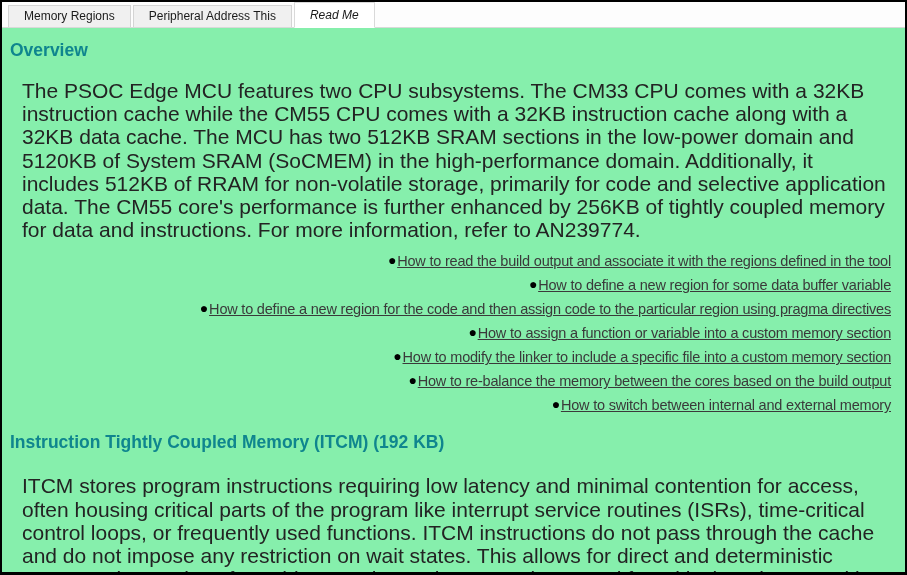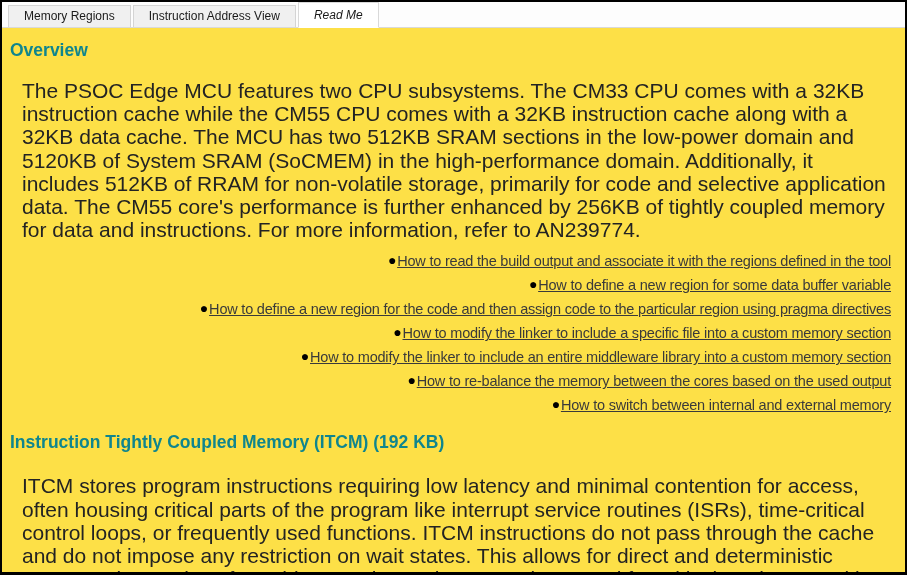--- a/index.html
+++ b/index.html
@@ -5,21 +5,21 @@
   * { margin: 0; padding: 0; box-sizing: border-box; }
   html, body { background: #ffffff; }
   body {
     font-family: "Liberation Sans", "DejaVu Sans", sans-serif;
     width: 907px; height: 575px; overflow: hidden;
   }
   .window {
     width: 907px; height: 575px;
     border: solid #000000;
     border-width: 2px 2px 3px 2px;
-    background: #fde047;
+    background: #86efac;
     overflow: hidden;
     position: relative;
   }
   
   .tabbar {
     display: flex;
     align-items: flex-end;
     height: 26px;
     padding-left: 6px;
     background: #fdfdfd;
@@ -95,48 +95,48 @@
     cursor: pointer;
   }
 </style>
 </head>
 <body>
 
 <div class="window">
 
   <div class="tabbar">
     <div class="tab">Memory Regions</div>
-    <div class="tab">Instruction Address View</div>
+    <div class="tab">Peripheral Address This</div>
     <div class="tab active">Read Me</div>
   </div>
 
   <div class="content">
 
     <h1 class="section-heading">Overview</h1>
 
     <p class="body-text">The PSOC Edge MCU features two CPU subsystems. The CM33 CPU comes with a 32KB instruction cache while the CM55 CPU comes with a 32KB instruction cache along with a 32KB data cache. The MCU has two 512KB SRAM sections in the low-power domain and 5120KB of System SRAM (SoCMEM) in the high-performance domain. Additionally, it includes 512KB of RRAM for non-volatile storage, primarily for code and selective application data. The CM55 core's performance is further enhanced by 256KB of tightly coupled memory for data and instructions. For more information, refer to AN239774.</p>
 
     <ul class="link-list">
       <li>
         <span class="bullet">●</span><a class="howto-link">How to read the build output and associate it with the regions defined in the tool</a>
       </li>
       <li>
         <span class="bullet">●</span><a class="howto-link">How to define a new region for some data buffer variable</a>
       </li>
       <li>
         <span class="bullet">●</span><a class="howto-link">How to define a new region for the code and then assign code to the particular region using pragma directives</a>
       </li>
       <li>
+        <span class="bullet">●</span><a class="howto-link">How to assign a function or variable into a custom memory section</a>
+      </li>
+      <li>
         <span class="bullet">●</span><a class="howto-link">How to modify the linker to include a specific file into a custom memory section</a>
       </li>
       <li>
-        <span class="bullet">●</span><a class="howto-link">How to modify the linker to include an entire middleware library into a custom memory section</a>
-      </li>
-      <li>
-        <span class="bullet">●</span><a class="howto-link">How to re-balance the memory between the cores based on the used output</a>
+        <span class="bullet">●</span><a class="howto-link">How to re-balance the memory between the cores based on the build output</a>
       </li>
       <li>
         <span class="bullet">●</span><a class="howto-link">How to switch between internal and external memory</a>
       </li>
     </ul>
 
     <h2 class="section-heading">Instruction Tightly Coupled Memory (ITCM) (192 KB)</h2>
 
     <p class="body-text">ITCM stores program instructions requiring low latency and minimal contention for access, often housing critical parts of the program like interrupt service routines (ISRs), time-critical control loops, or frequently used functions. ITCM instructions do not pass through the cache and do not impose any restriction on wait states. This allows for direct and deterministic access to instructions from this TCM, improving execution speed for critical, or time-sensitive code. Accessing instructions from ITCM typically incurs fewer or zero wait states compared to accessing instructions from slower memory regions like flash memory. This reduction in wait states enhances the real-time performance and responsiveness of the MCU.</p>
 

